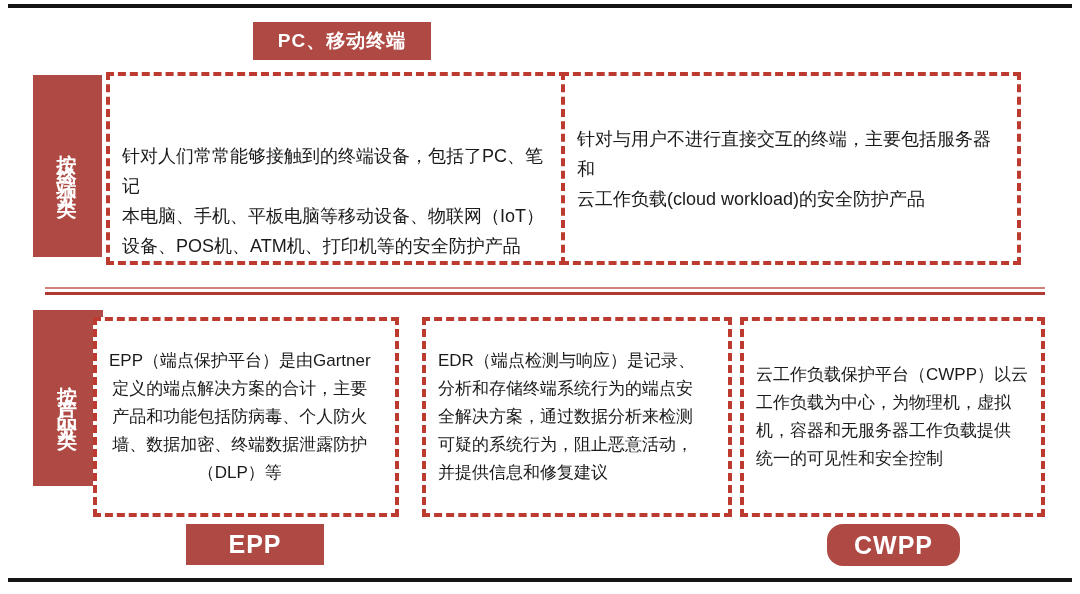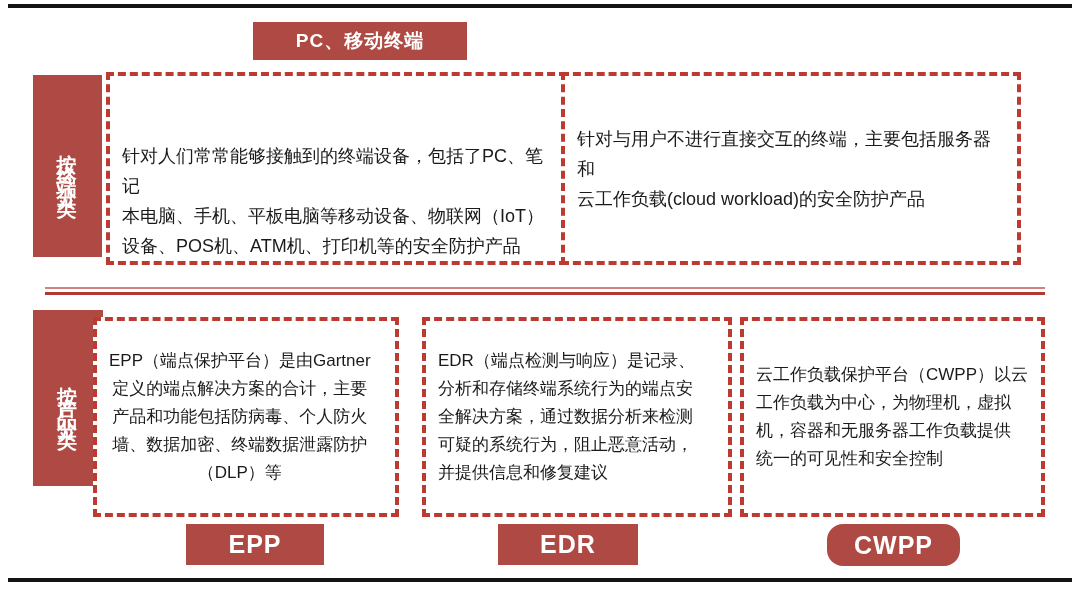--- a/index.html
+++ b/index.html
@@ -23,21 +23,21 @@
     position: absolute;
     background: #AE4A43;
     color: #ffffff;
     font-weight: bold;
     display: flex;
     align-items: center;
     justify-content: center;
     text-align: center;
   }
   .hdr { font-size: 19px; letter-spacing: 1px; }
-  .hdr-left  { left: 253px; top: 22px; width: 214px; height: 38px; }
+  .hdr-left  { left: 253px; top: 22px; width: 178px; height: 38px; }
   .hdr-right { left: 717px; top: 21px; width: 183px; height: 39px; }
 
   
   .side-label {
     position: absolute;
     background: #AE4A43;
     color: #ffffff;
     font-weight: bold;
     font-size: 20px;
     writing-mode: vertical-rl;
@@ -138,22 +138,19 @@
   <div class="dashed d-r2 d-cwpp">
     <div class="txt">云工作负载保护平台（CWPP）以云
 工作负载为中心，为物理机，虚拟
 机，容器和无服务器工作负载提供
 统一的可见性和安全控制</div>
   </div>
 
   <div class="redbox tag tag-epp">
     <span>EPP</span>
   </div>
-  <div class="redbox tag tag-edr">
-    <span>EDR</span>
-  </div>
   <div class="redbox tag tag-cwpp">
     <span>CWPP</span>
   </div>
 
   <div class="rule bottom"></div>
 
 </div>
 
 </body></html>

